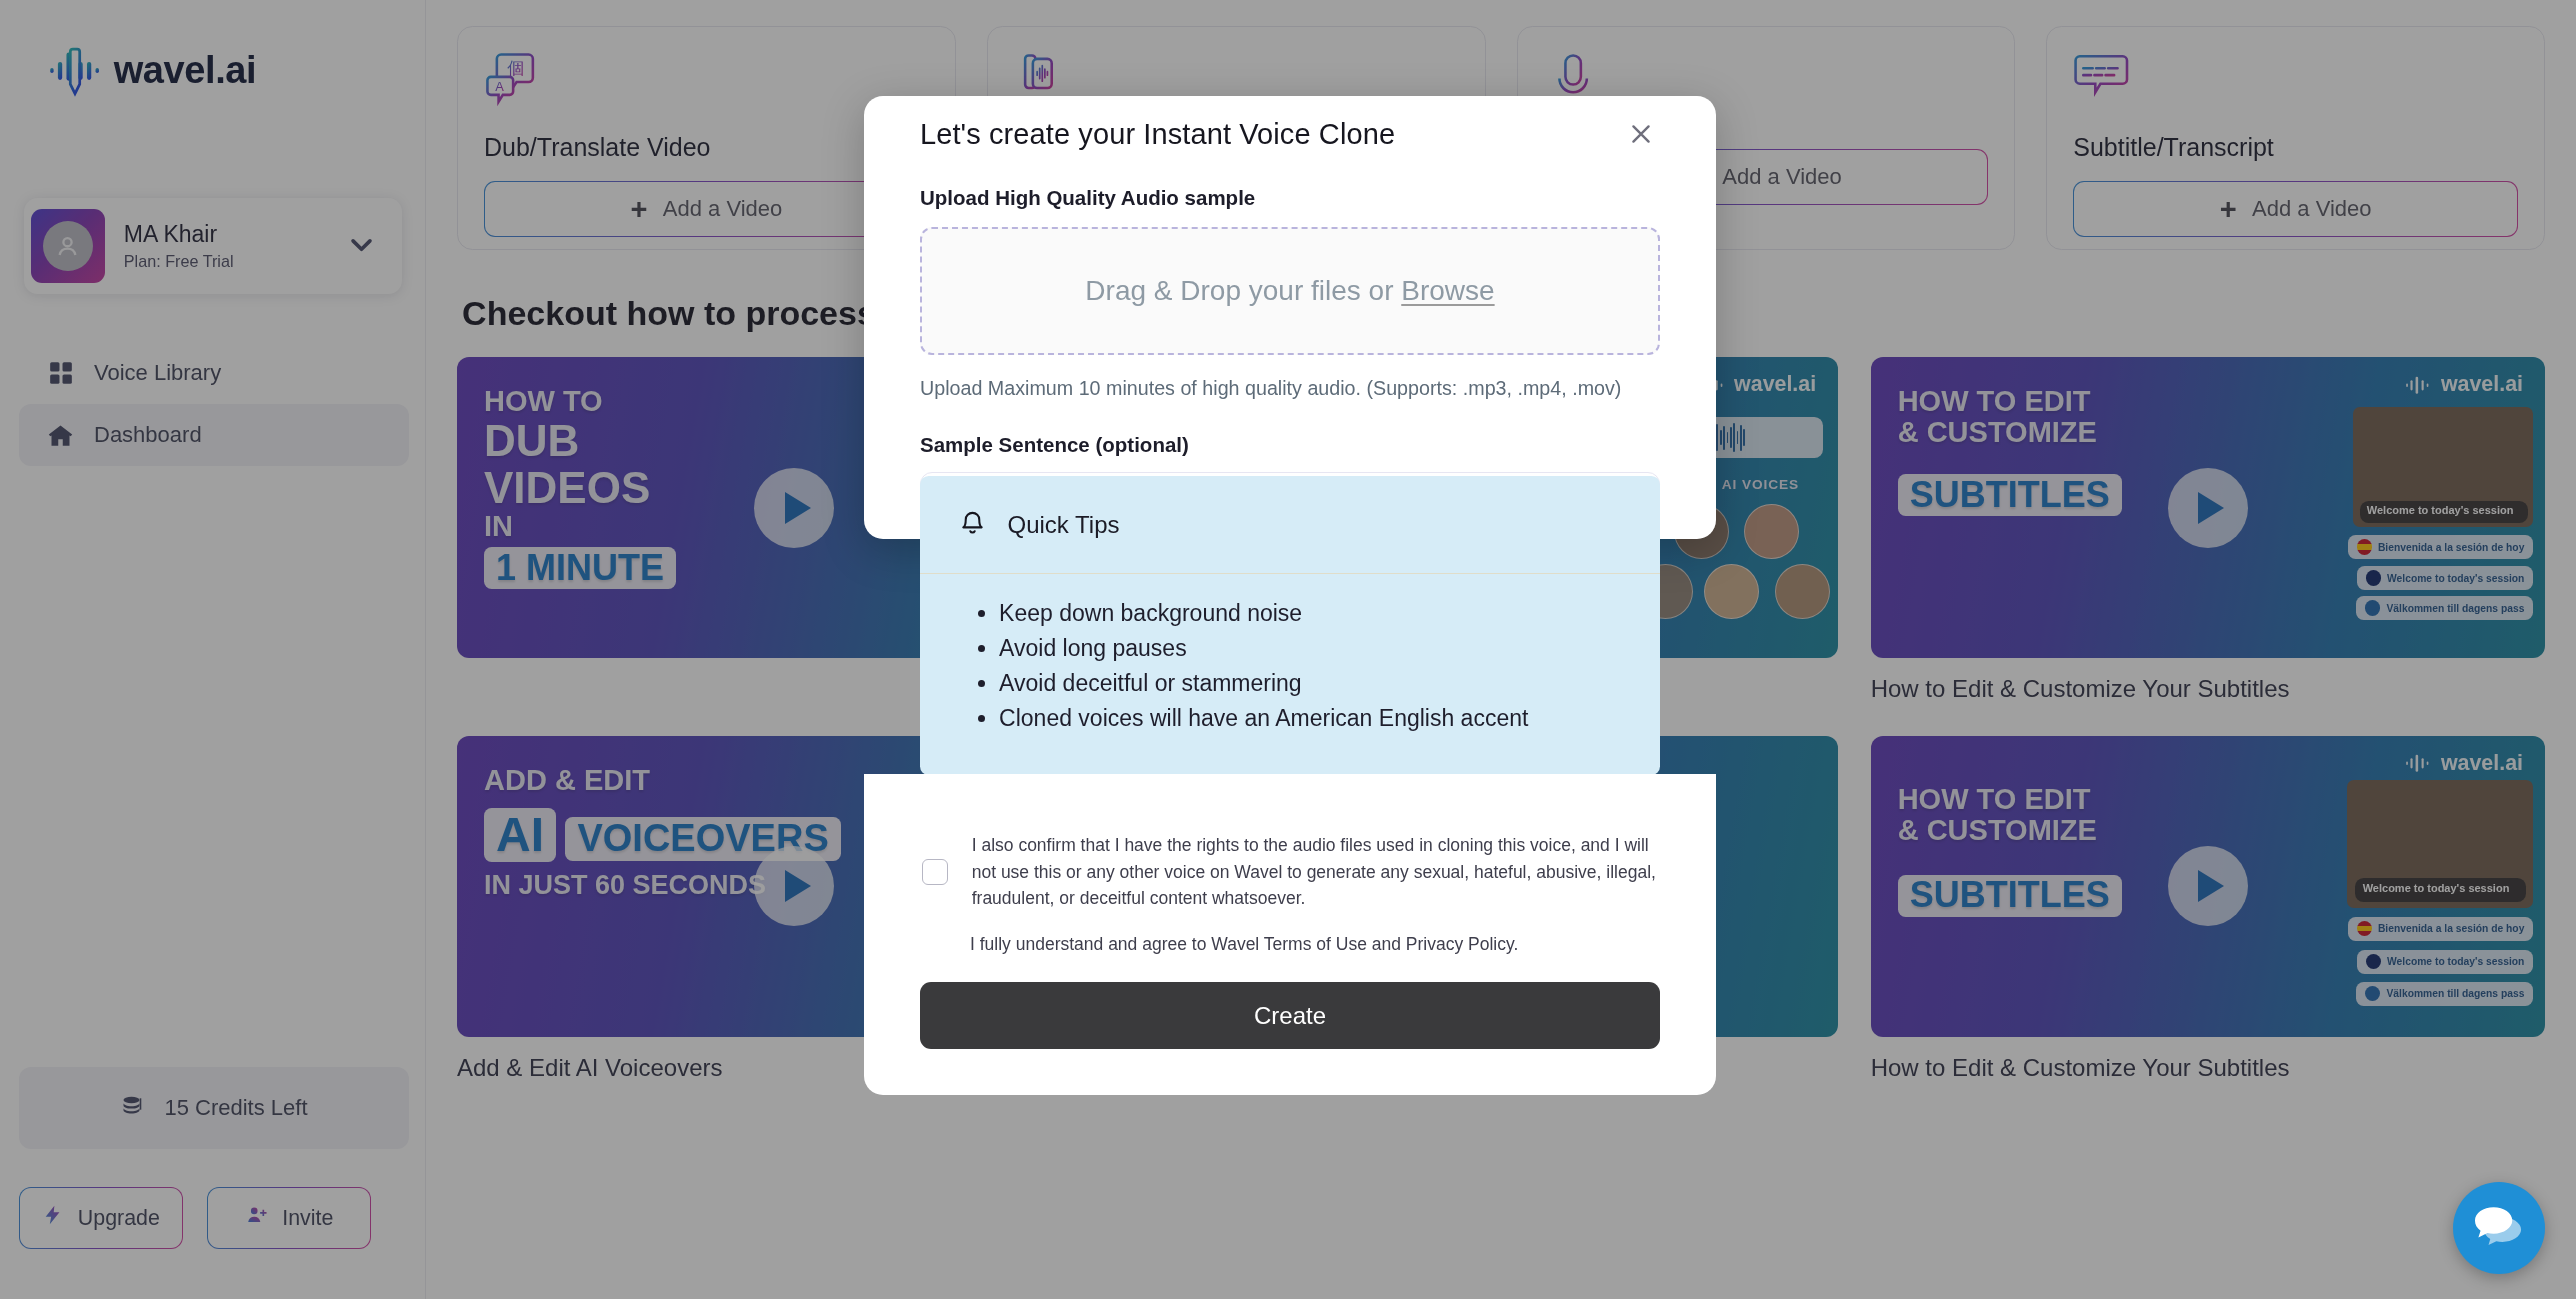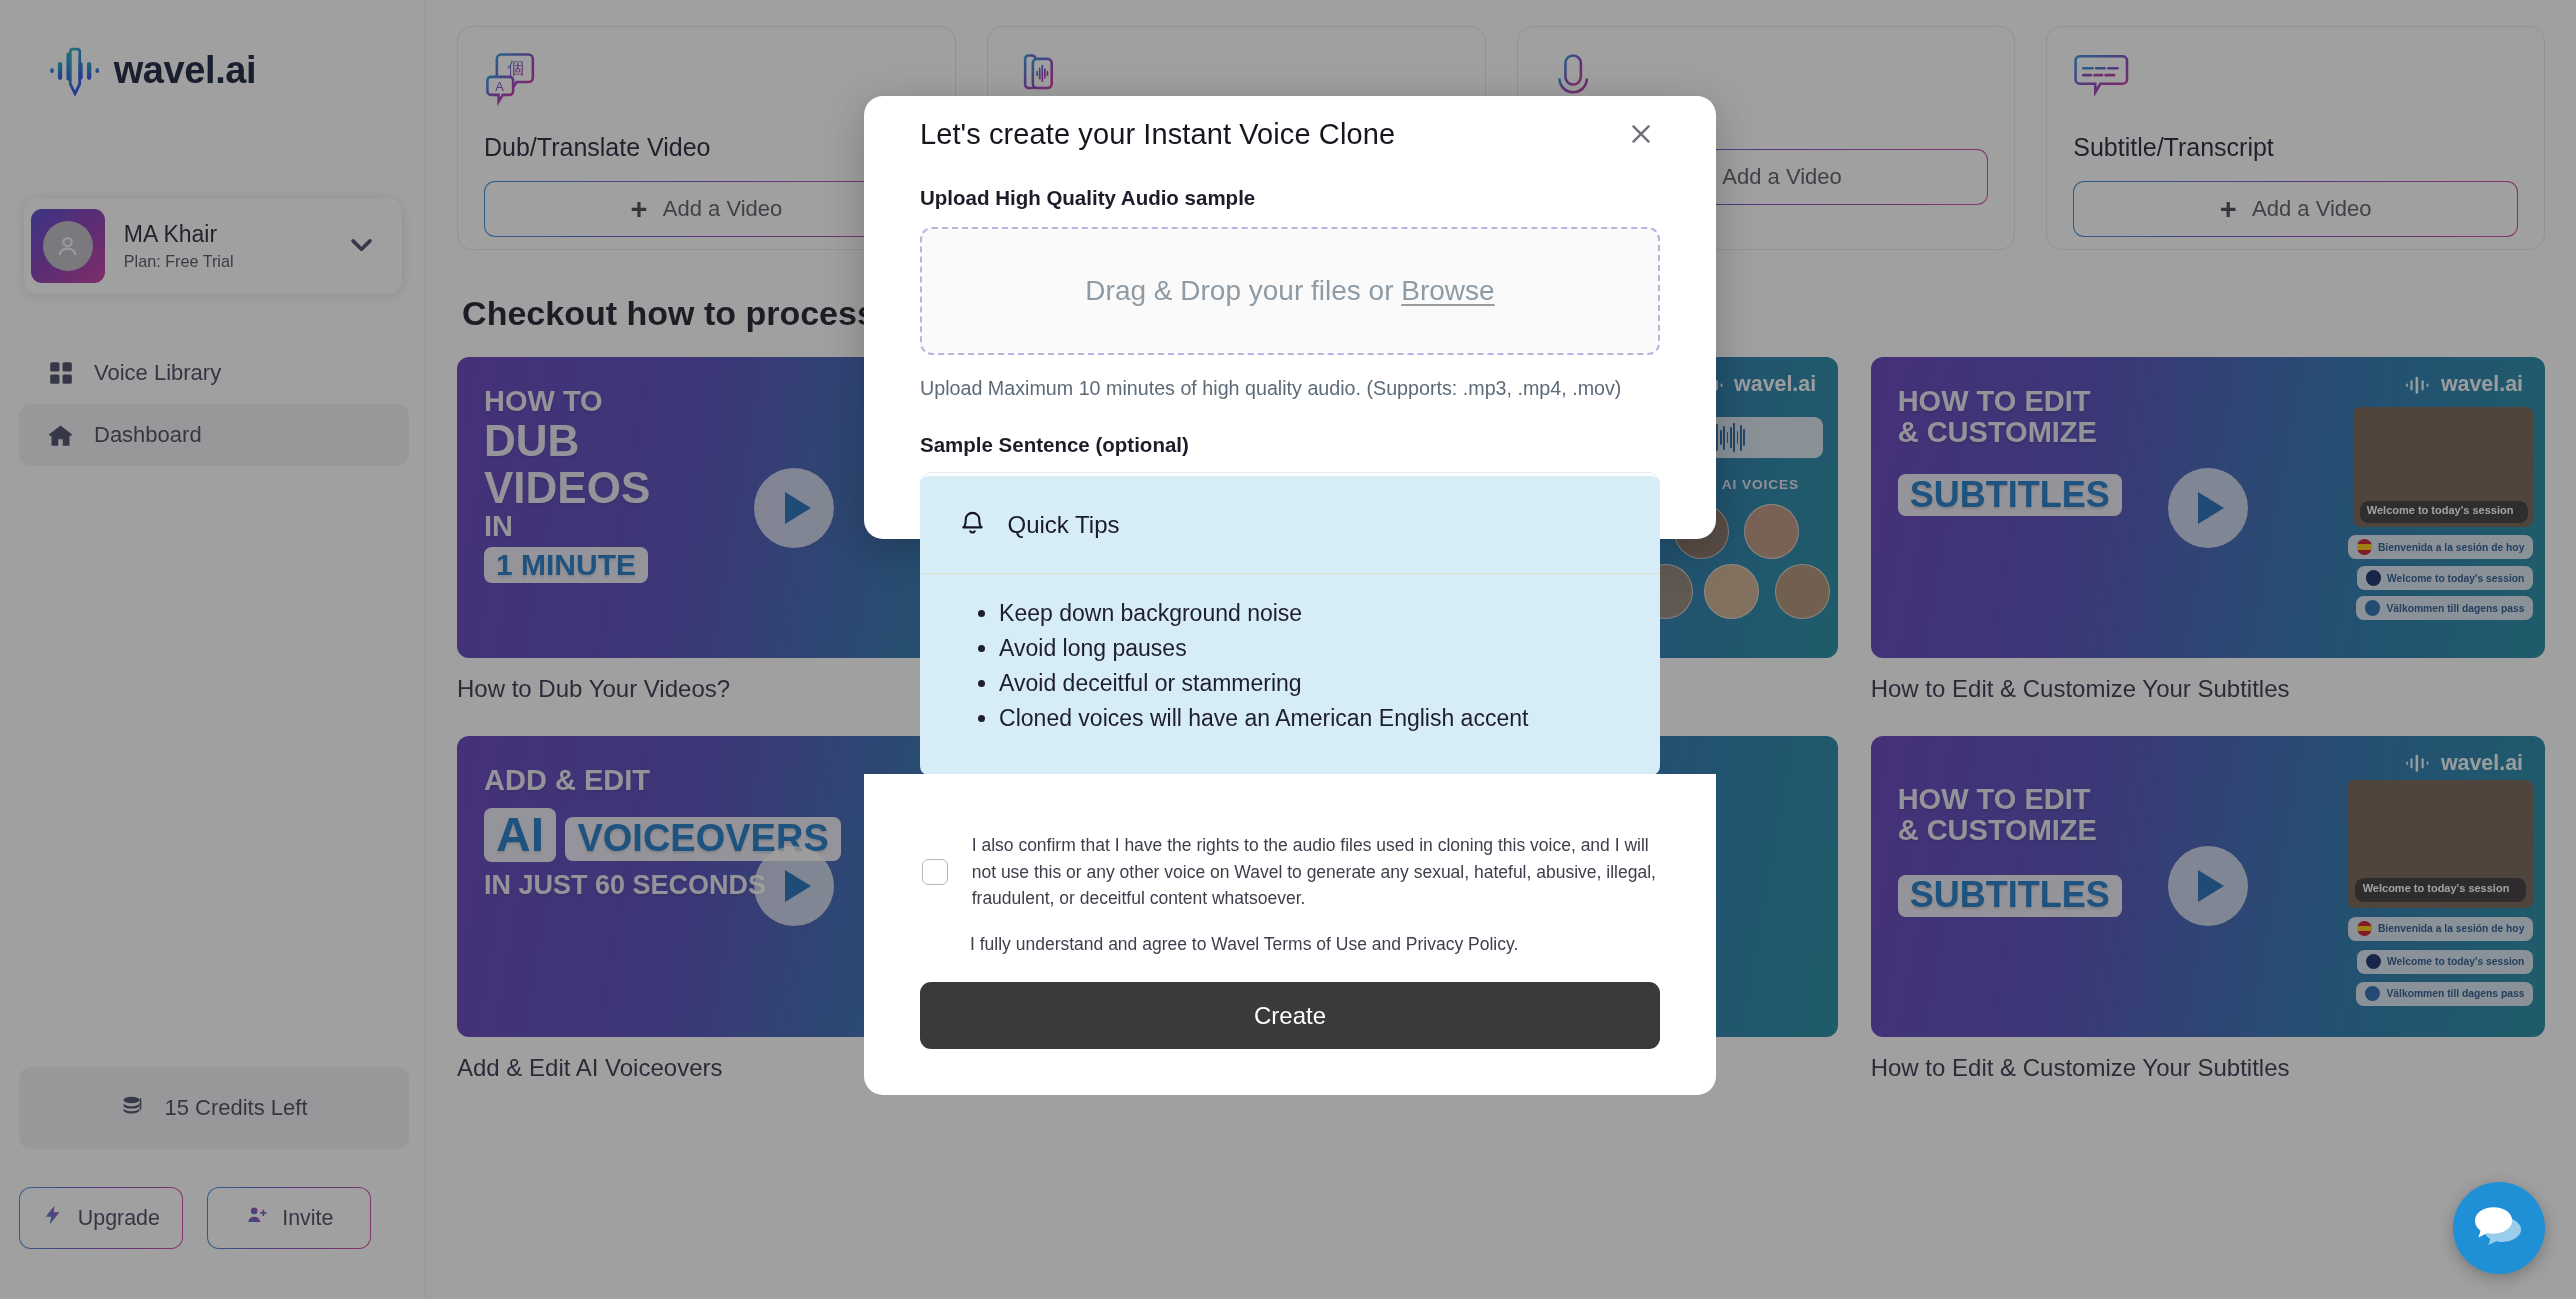--- a/index.html
+++ b/index.html
@@ -474,21 +474,21 @@
 
       <div class="tut-grid">
 
         <div class="tut-card">
           <div class="thumb">
             <div class="bigtxt">
               <div style="font-size:29px">HOW TO</div>
               <div style="font-size:44px">DUB</div>
               <div style="font-size:44px">VIDEOS</div>
               <div style="font-size:29px">IN</div>
-              <span class="em" style="font-size:30px">1 MINUTE</span>
+              <span class="em" style="font-size:36px">1 MINUTE</span>
             </div>
             <div class="avatar-bubble" style="right:109px;top:24px;width:53px;height:53px;background:#c9a987"></div>
             <div class="avatar-bubble" style="right:50px;top:24px;width:53px;height:53px;background:#7e6a5c"></div>
             <div class="avatar-bubble" style="right:-5.1px;top:24px;width:53px;height:53px;background:#9fa6a0"></div>
             <div class="pill" style="right:96px;top:109px;height:27px">Russian</div>
             <div class="pill" style="right:-3.4px;top:109px;height:27px;border:1.7px solid #d14a9c">Korean</div>
             <div class="pill" style="right:96px;top:147px;height:27px">Italian</div>
             <div class="pill" style="right:-3.4px;top:147px;height:27px">Chinese</div>
             <div class="scriptbox" style="right:-8.6px;bottom:19px;width:201px;height:72px;font-size:10.3px;text-align:center;line-height:1.2">
               <div style="display:flex;gap:3.4px;justify-content:center;margin-bottom:5.1px">
@@ -496,21 +496,20 @@
                 <div style="width:41px;height:26px;border-radius:2.6px;background:#8b5f4a"></div>
                 <div style="width:41px;height:26px;border-radius:2.6px;background:#8b5f4a"></div>
                 <div style="width:41px;height:26px;border-radius:2.6px;background:#8b5f4a"></div>
               </div>
               <span>지금 바로, 당신이 서울이라고 말했다면</span>
             </div>
             <div class="play">
                 <i></i>
               </div>
           </div>
-          <div class="tut-label">How to Dub Your Videos?</div>
         </div>
 
         <div class="tut-card">
           <div class="thumb thumb-2">
             <div class="wlogo">
               <svg viewBox="0 0 30 24" width="26" height="20.5" fill="#fff">
                   <rect x="0" y="10" width="2" height="4" rx="1"></rect>
                   <rect x="5" y="6" width="2.5" height="12" rx="1.2"></rect>
                   <rect x="11" y="2" width="3" height="20" rx="1.5"></rect>
                   <rect x="18" y="6" width="2.5" height="12" rx="1.2"></rect>

